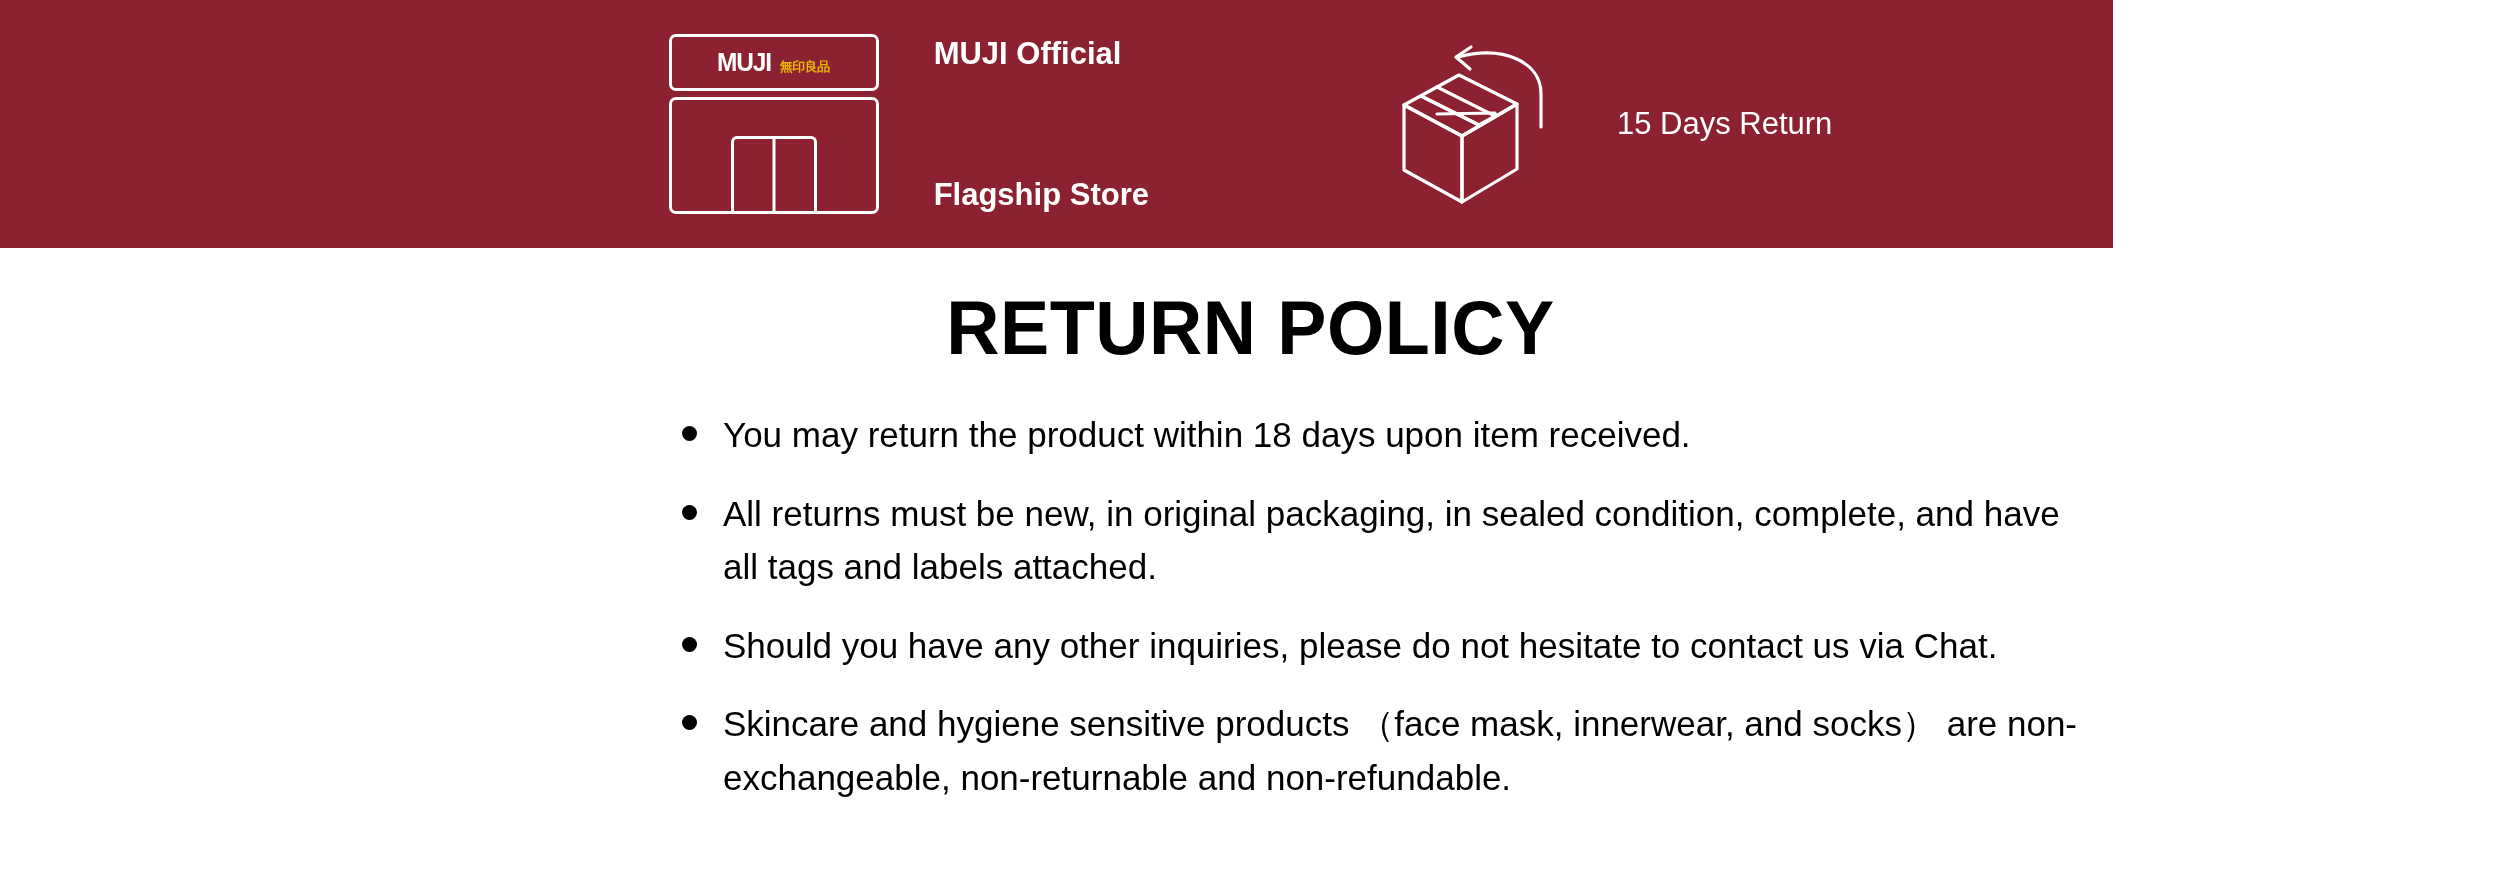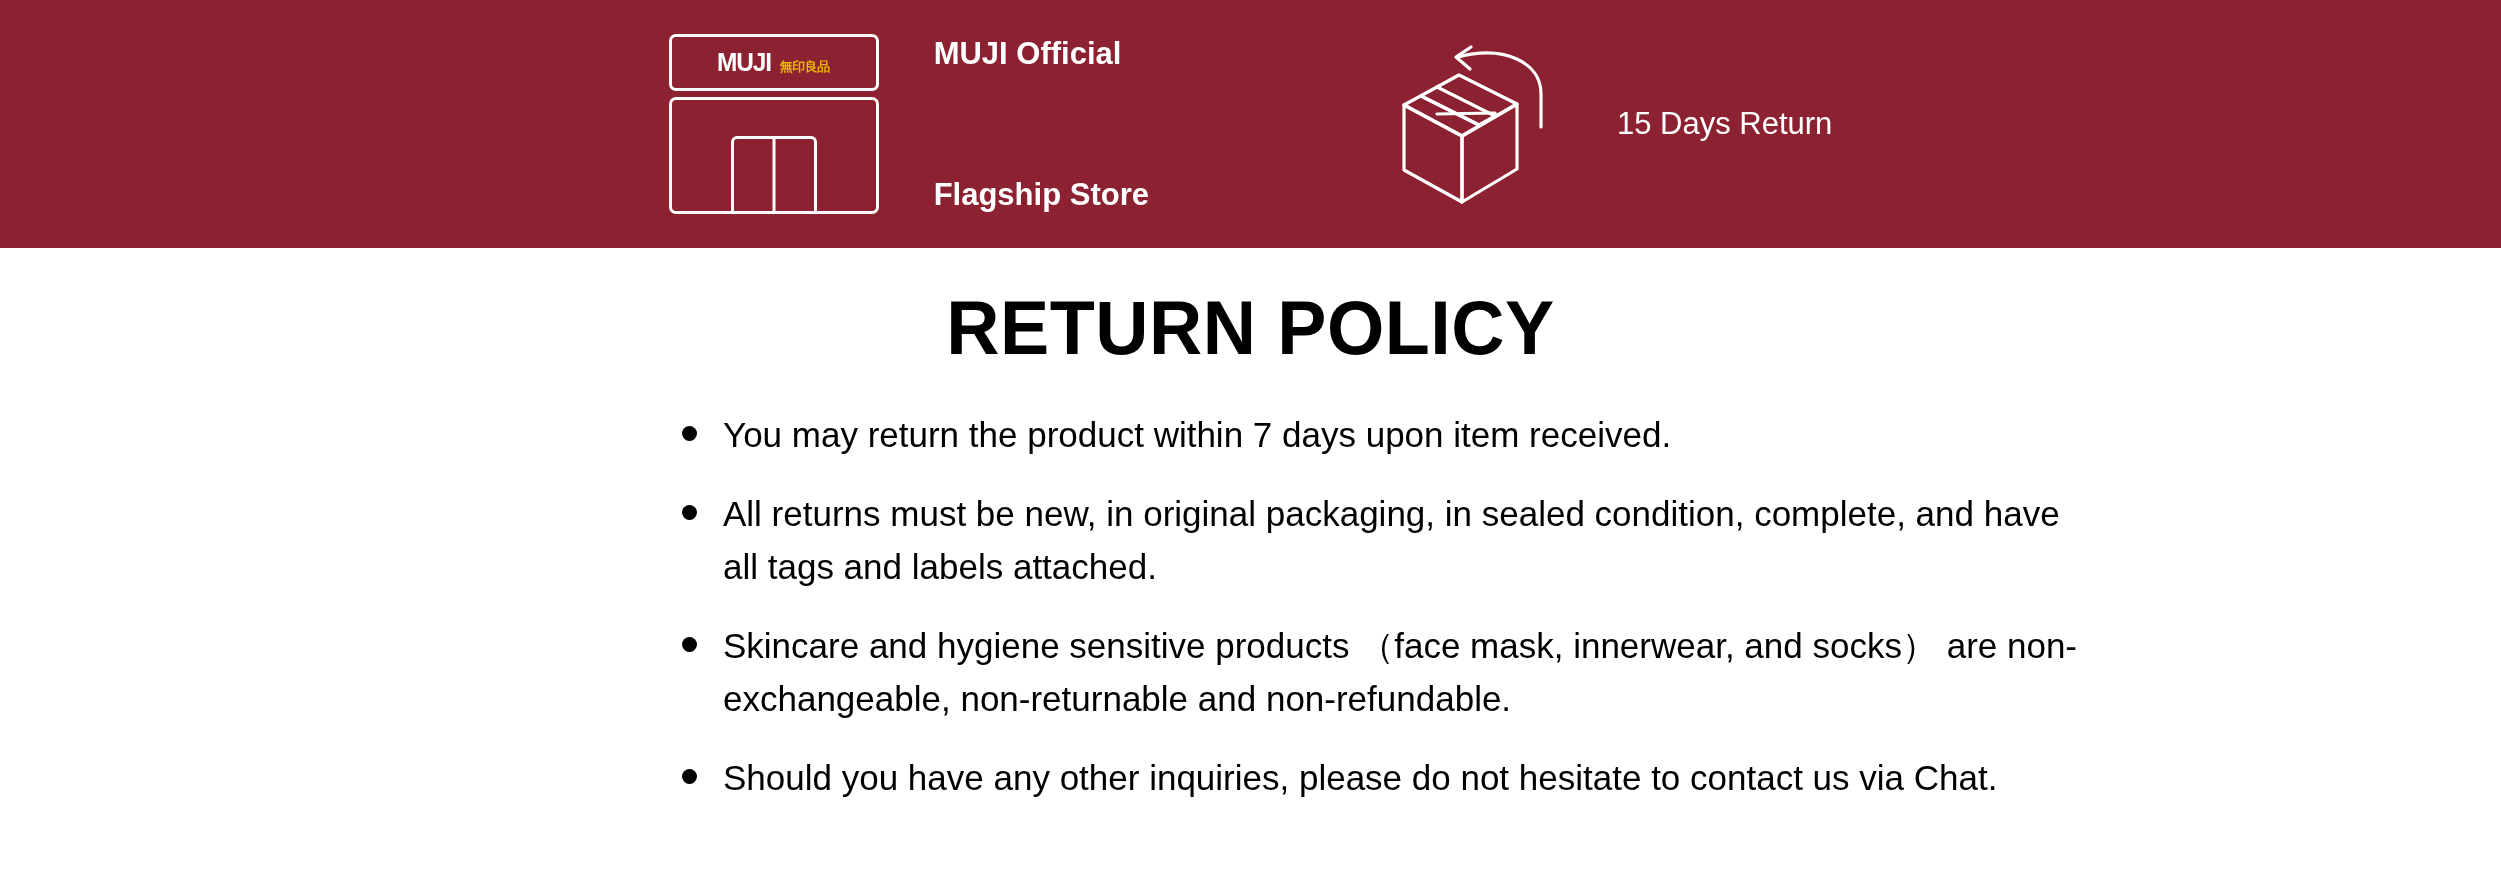--- a/index.html
+++ b/index.html
@@ -15,21 +15,21 @@
     position:relative;
     width:2501px;
     height:876px;
     background:#ffffff;
   }
 
   
   #banner {
     position:absolute;
     left:0; top:0;
-    width:2501px;
+    width:2113px;
     height:248px;
     background:#8C2231;
   }
   #banner-inner {
     position:absolute;
     left:0; top:0;
     width:2501px; height:248px;
     display:flex;
     align-items:center;
     justify-content:center;
@@ -233,30 +233,30 @@
 
     </div>
   </div>
 
   <div id="content">
     <h1 id="page-title">RETURN POLICY</h1>
 
     <ul id="policy-list">
       <li class="policy-item">
         <span class="bullet"></span>
-        <span class="policy-text">You may return the product within 7 days upon item received.</span>
+        <span class="policy-text">You may return the product within 18 days upon item received.</span>
       </li>
       <li class="policy-item">
         <span class="bullet"></span>
         <span class="policy-text">All returns must be new, in original packaging, in sealed condition, complete, and have all tags and labels attached.</span>
       </li>
       <li class="policy-item">
         <span class="bullet"></span>
+        <span class="policy-text">Should you have any other inquiries, please do not hesitate to contact us via Chat.</span>
+      </li>
+      <li class="policy-item">
+        <span class="bullet"></span>
         <span class="policy-text">Skincare and hygiene sensitive products （face mask, innerwear, and socks） are non-exchangeable, non-returnable and non-refundable.</span>
-      </li>
-      <li class="policy-item">
-        <span class="bullet"></span>
-        <span class="policy-text">Should you have any other inquiries, please do not hesitate to contact us via Chat.</span>
       </li>
     </ul>
   </div>
 
 </div>
 
 </body></html>

